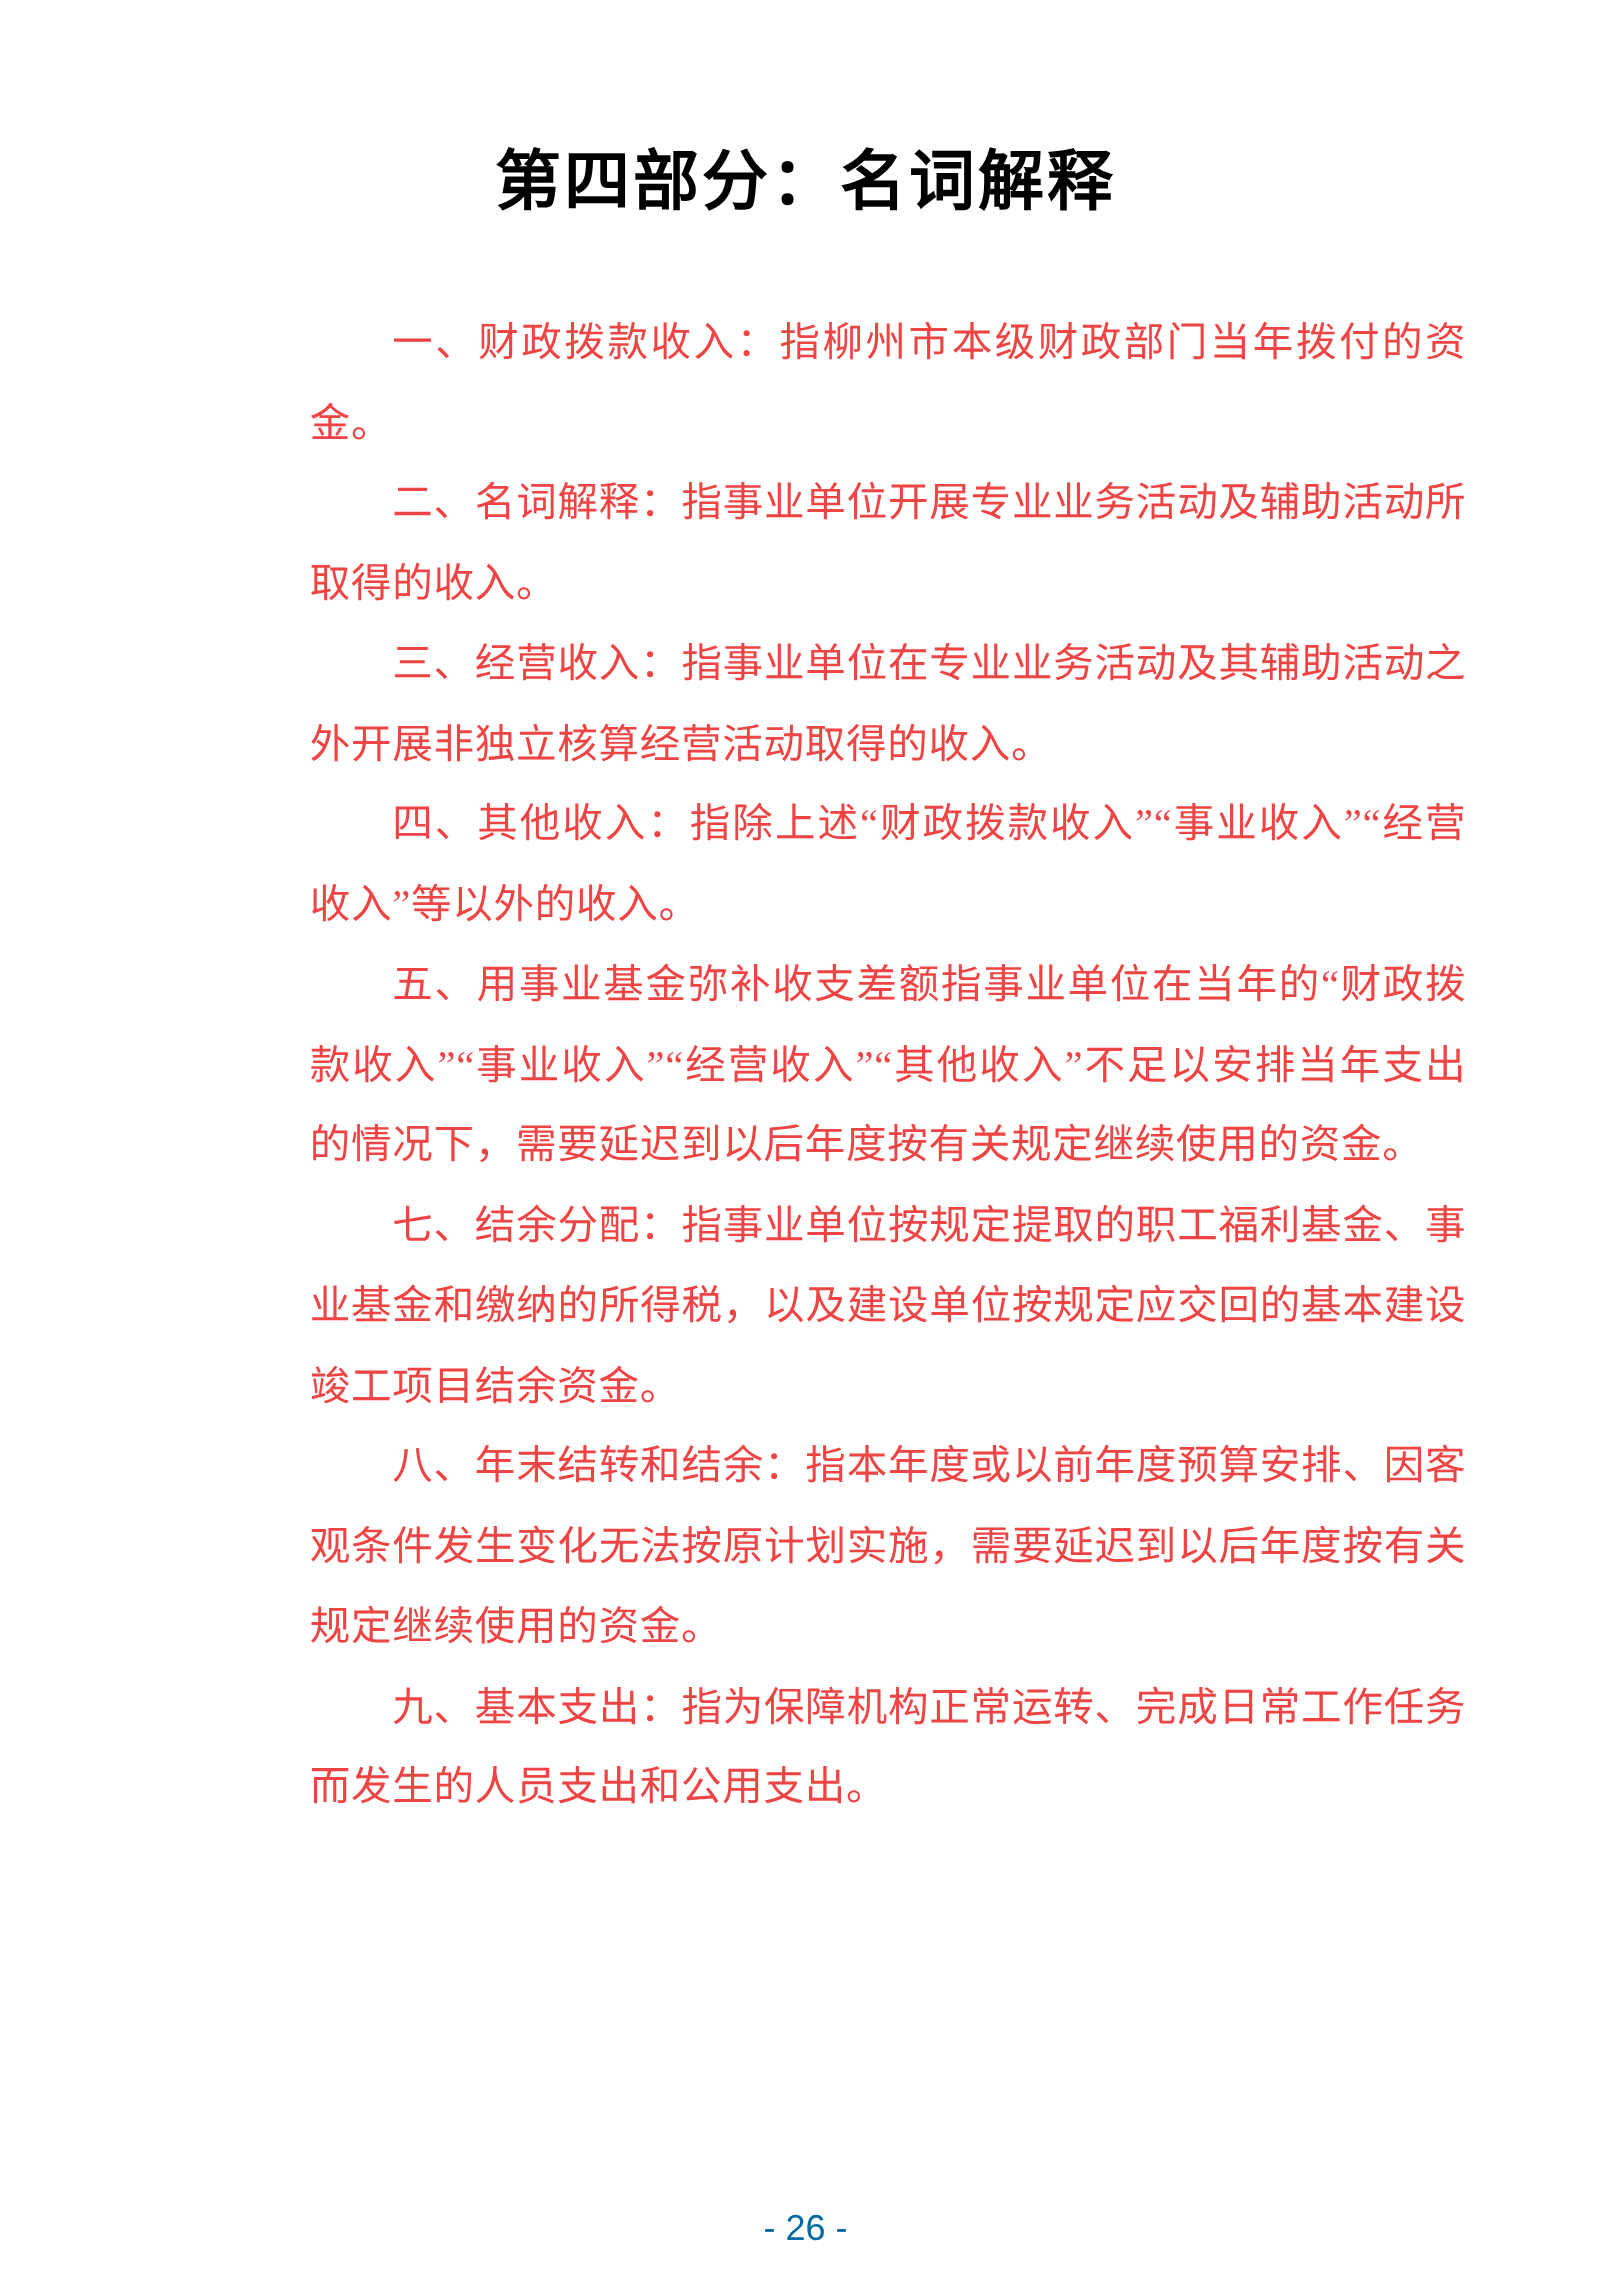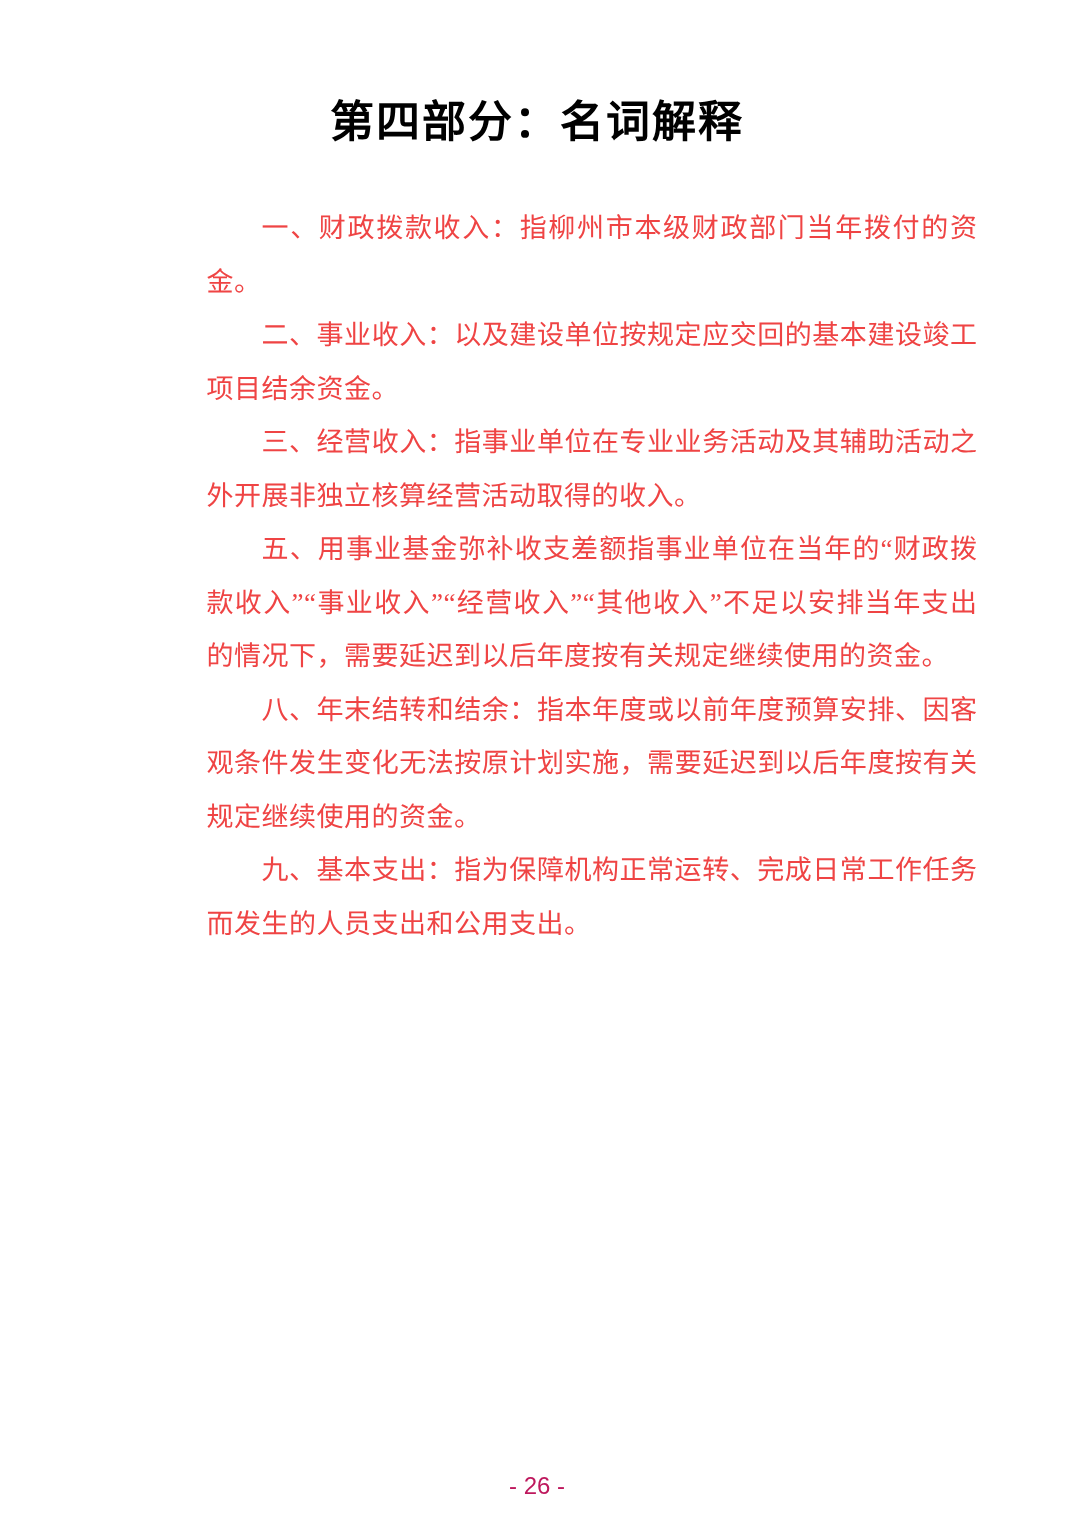--- a/index.html
+++ b/index.html
@@ -47,32 +47,34 @@
   }
   .page-number {
     position: absolute;
     left: 0;
     right: 0;
     top: 1472px;
     text-align: center;
     font-family: "Liberation Sans", "DejaVu Sans", sans-serif;
     font-size: 24px;
     line-height: 28px;
-    color: #be185d;
+    color: #0369a1;
   }
 </style>
 </head>
 <body>
 
 <div class="page">
   <h1 class="doc-title">第四部分：名词解释</h1>
 
   <div class="doc-body">
     <p class="para">一、财政拨款收入：指柳州市本级财政部门当年拨付的资金。</p>
-    <p class="para">二、事业收入：以及建设单位按规定应交回的基本建设竣工项目结余资金。</p>
+    <p class="para">二、名词解释：指事业单位开展专业业务活动及辅助活动所取得的收入。</p>
     <p class="para">三、经营收入：指事业单位在专业业务活动及其辅助活动之外开展非独立核算经营活动取得的收入。</p>
+    <p class="para">四、其他收入：指除上述“财政拨款收入”“事业收入”“经营收入”等以外的收入。</p>
     <p class="para">五、用事业基金弥补收支差额指事业单位在当年的“财政拨款收入”“事业收入”“经营收入”“其他收入”不足以安排当年支出的情况下，需要延迟到以后年度按有关规定继续使用的资金。</p>
+    <p class="para">七、结余分配：指事业单位按规定提取的职工福利基金、事业基金和缴纳的所得税，以及建设单位按规定应交回的基本建设竣工项目结余资金。</p>
     <p class="para">八、年末结转和结余：指本年度或以前年度预算安排、因客观条件发生变化无法按原计划实施，需要延迟到以后年度按有关规定继续使用的资金。</p>
     <p class="para">九、基本支出：指为保障机构正常运转、完成日常工作任务而发生的人员支出和公用支出。</p>
   </div>
 
   <div class="page-number">- 26 -</div>
 </div>
 
 </body></html>

